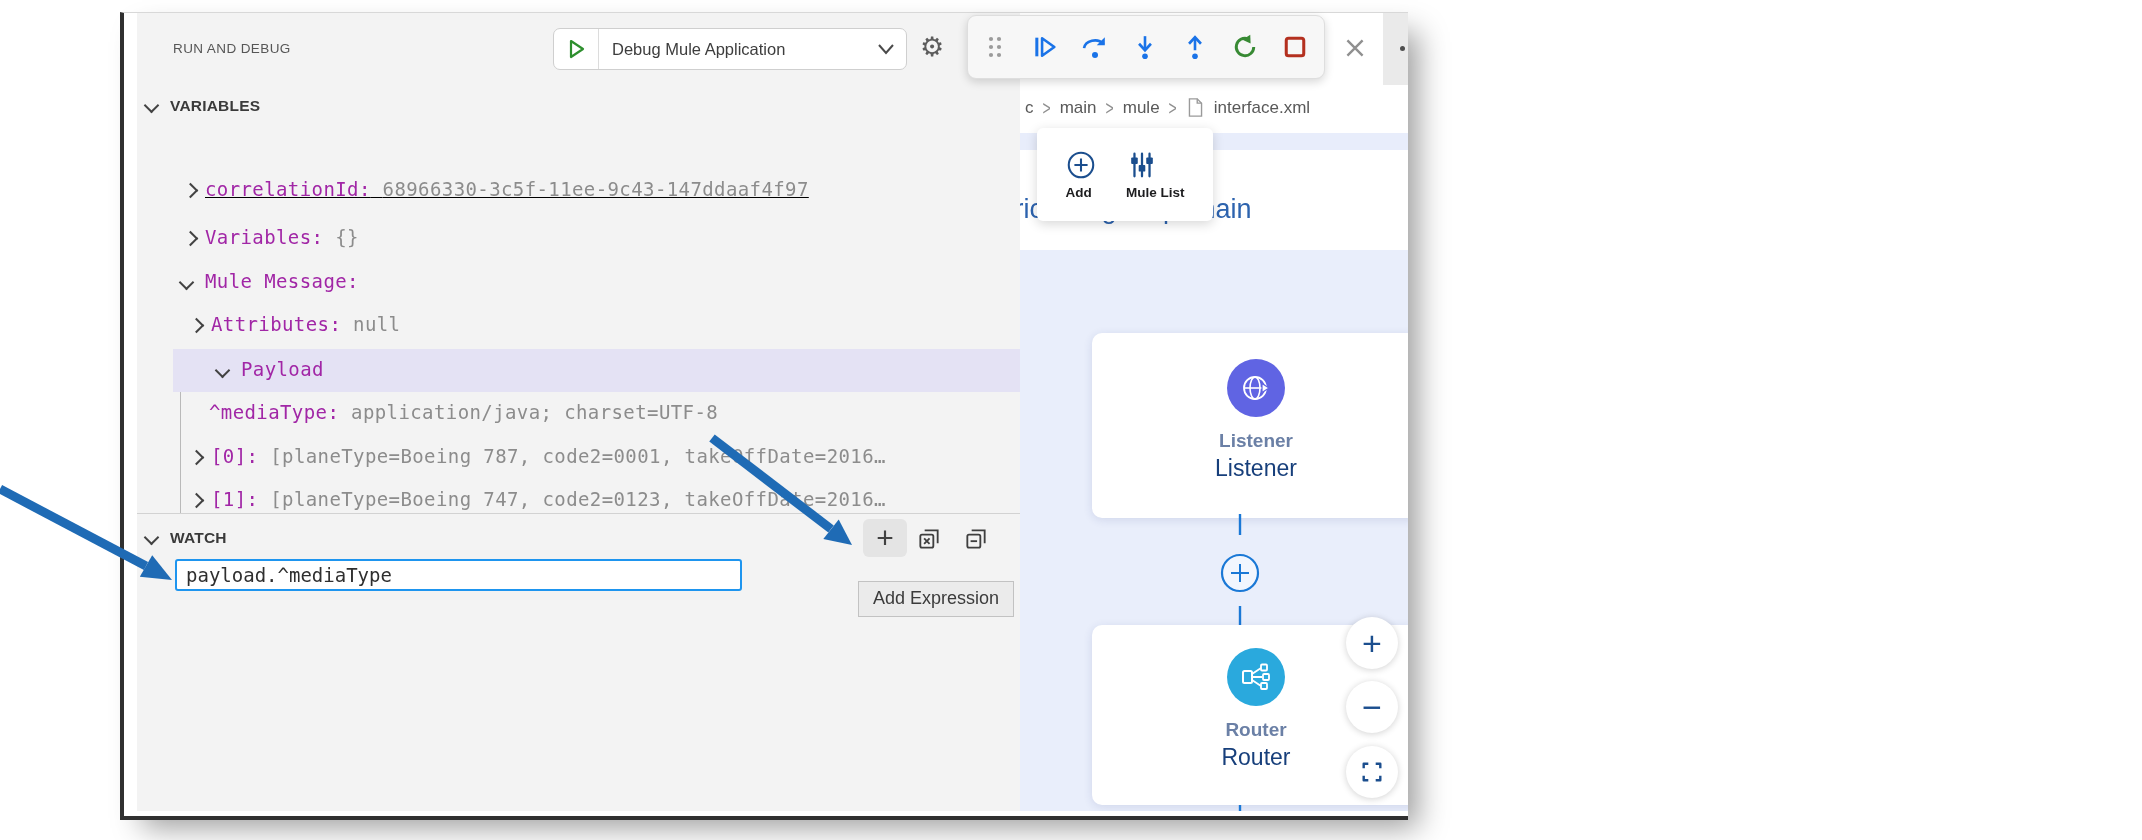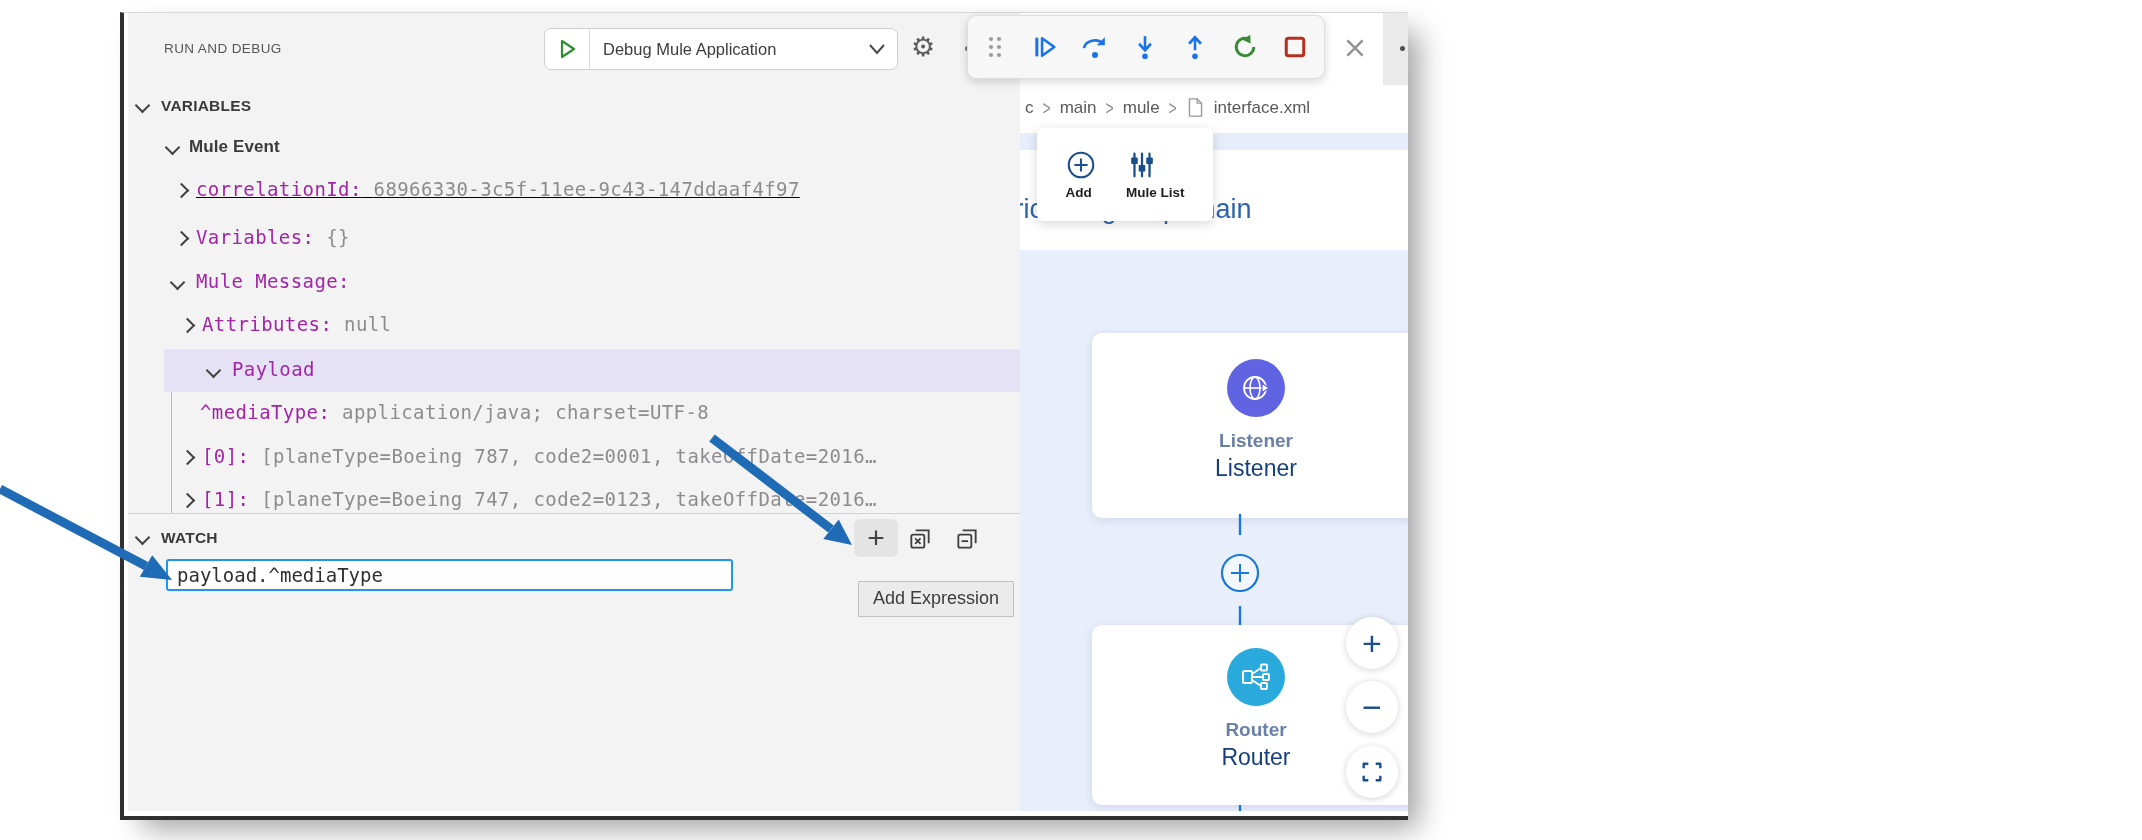--- a/index.html
+++ b/index.html
@@ -6,21 +6,21 @@
   .page{position:relative;width:2142px;height:840px;overflow:hidden;background:#ffffff;
         font-family:"Liberation Sans",sans-serif;}
   .abs{position:absolute;}
 
   
   .window{position:absolute;left:120px;top:12px;width:1284px;height:803px;background:#ffffff;
           border-left:4px solid #303030;border-bottom:4px solid #303030;border-top:1px solid #d8d8d8;
           box-shadow:16px 14px 28px -6px rgba(0,0,0,.38);}
 
   
-  .sidebar{position:absolute;left:4px;top:0;width:896px;height:798px;background:#f3f3f3;overflow:hidden;}
+  .sidebar{position:absolute;left:13px;top:0;width:896px;height:798px;background:#f3f3f3;overflow:hidden;}
   .panel-title{position:absolute;left:36px;top:28px;font-size:13.5px;letter-spacing:.4px;color:#565656;}
   .run-config{position:absolute;left:416px;top:15px;width:352px;height:40px;background:#ffffff;
               border:1px solid #cfcfcf;border-radius:7px;display:flex;align-items:center;}
   .run-config .playbox{width:44px;display:flex;justify-content:center;align-items:center;border-right:1px solid #dcdcdc;height:100%;}
   .run-config .cfg-label{font-size:16.5px;color:#3d3d3d;margin-left:13px;white-space:nowrap;}
   .run-config .cfg-chev{margin-left:auto;margin-right:10px;display:flex;}
   .gear{position:absolute;left:783px;top:21px;font-size:27px;color:#5c5c5c;line-height:27px;}
   .tiny-dot{position:absolute;width:5px;height:5px;border-radius:50%;background:#6f6f6f;}
 
   
@@ -111,24 +111,20 @@
       </div>
 
       <span class="gear">⚙</span>
       <span class="tiny-dot" style="left:837px;top:33px;"></span>
 
       <div class="sec-head" style="left:33px;top:84px;">
         <span class="chev down abs-c" style="left:-24px;top:3px;"></span>
         <span>VARIABLES</span>
       </div>
 
-      <div class="trow" style="top:113px;">
-        <span class="chev down" style="left:39px;"></span>
-        <span class="ttext boldrow" style="left:61px;">Mule Event</span>
-      </div>
 
       <div class="trow" style="top:156px;">
         <span class="chev right" style="left:48px;"></span>
         <span class="ttext" style="left:68px;text-decoration:underline;"><span class="k">correlationId:</span> <span class="v">68966330-3c5f-11ee-9c43-147ddaaf4f97</span></span>
       </div>
 
       <div class="trow" style="top:204px;">
         <span class="chev right" style="left:48px;"></span>
         <span class="ttext" style="left:68px;"><span class="k">Variables:</span> <span class="v">{}</span></span>
       </div>

